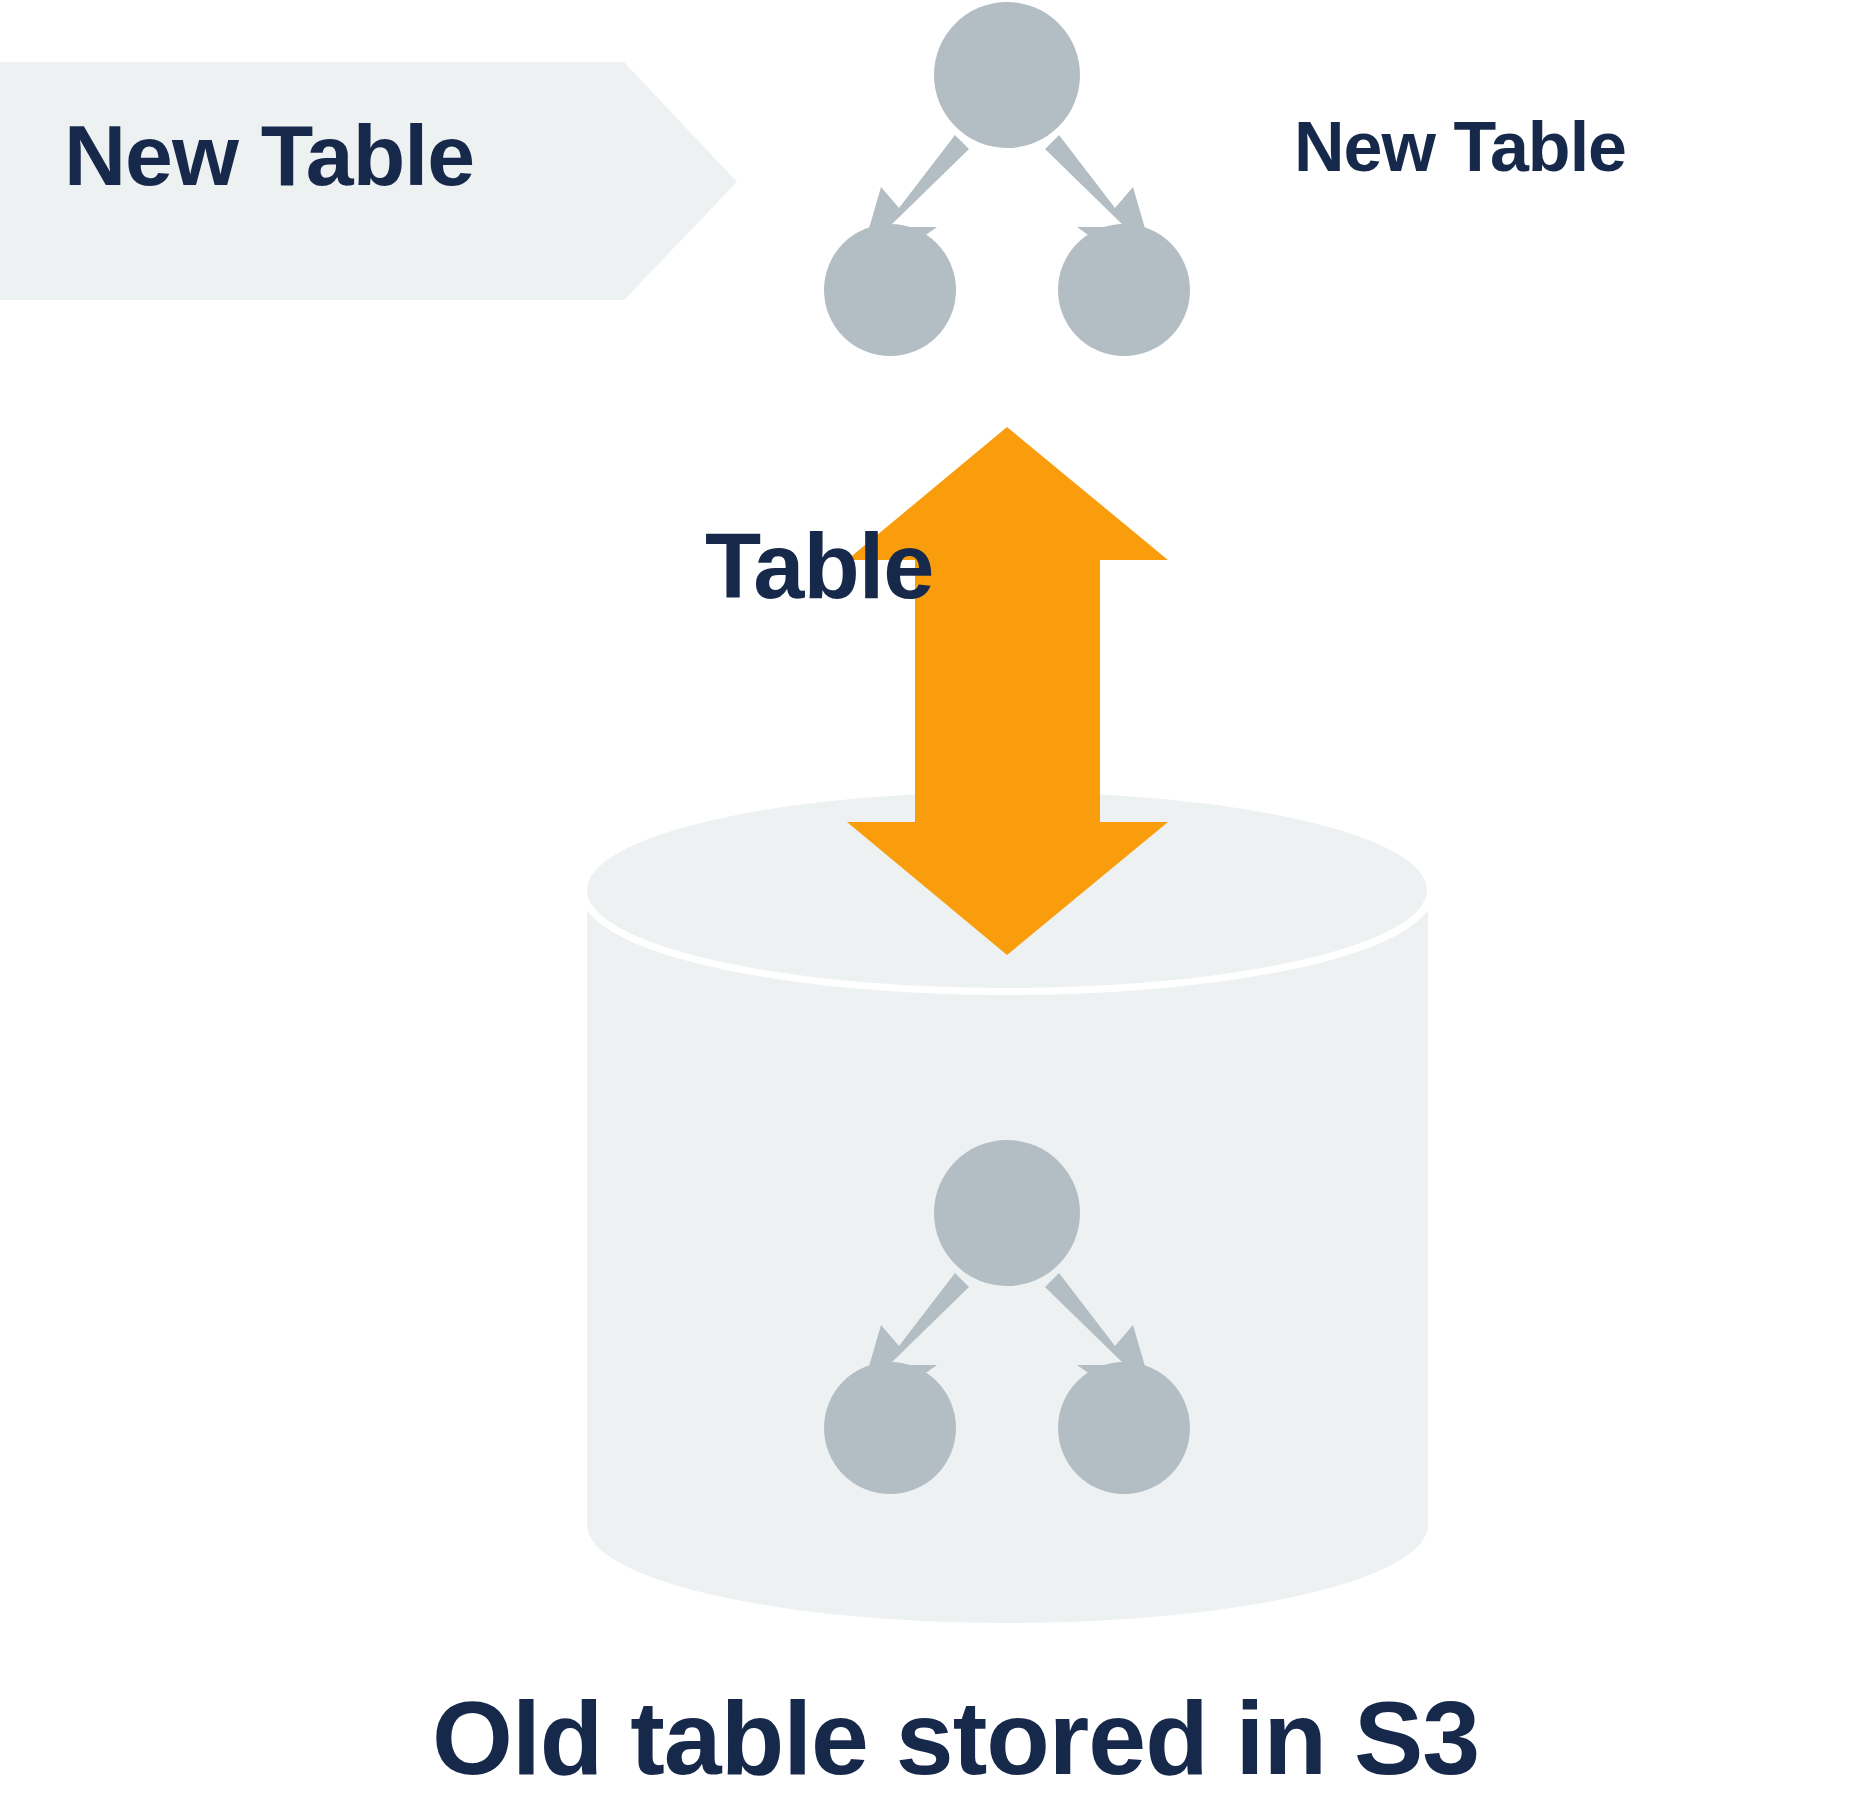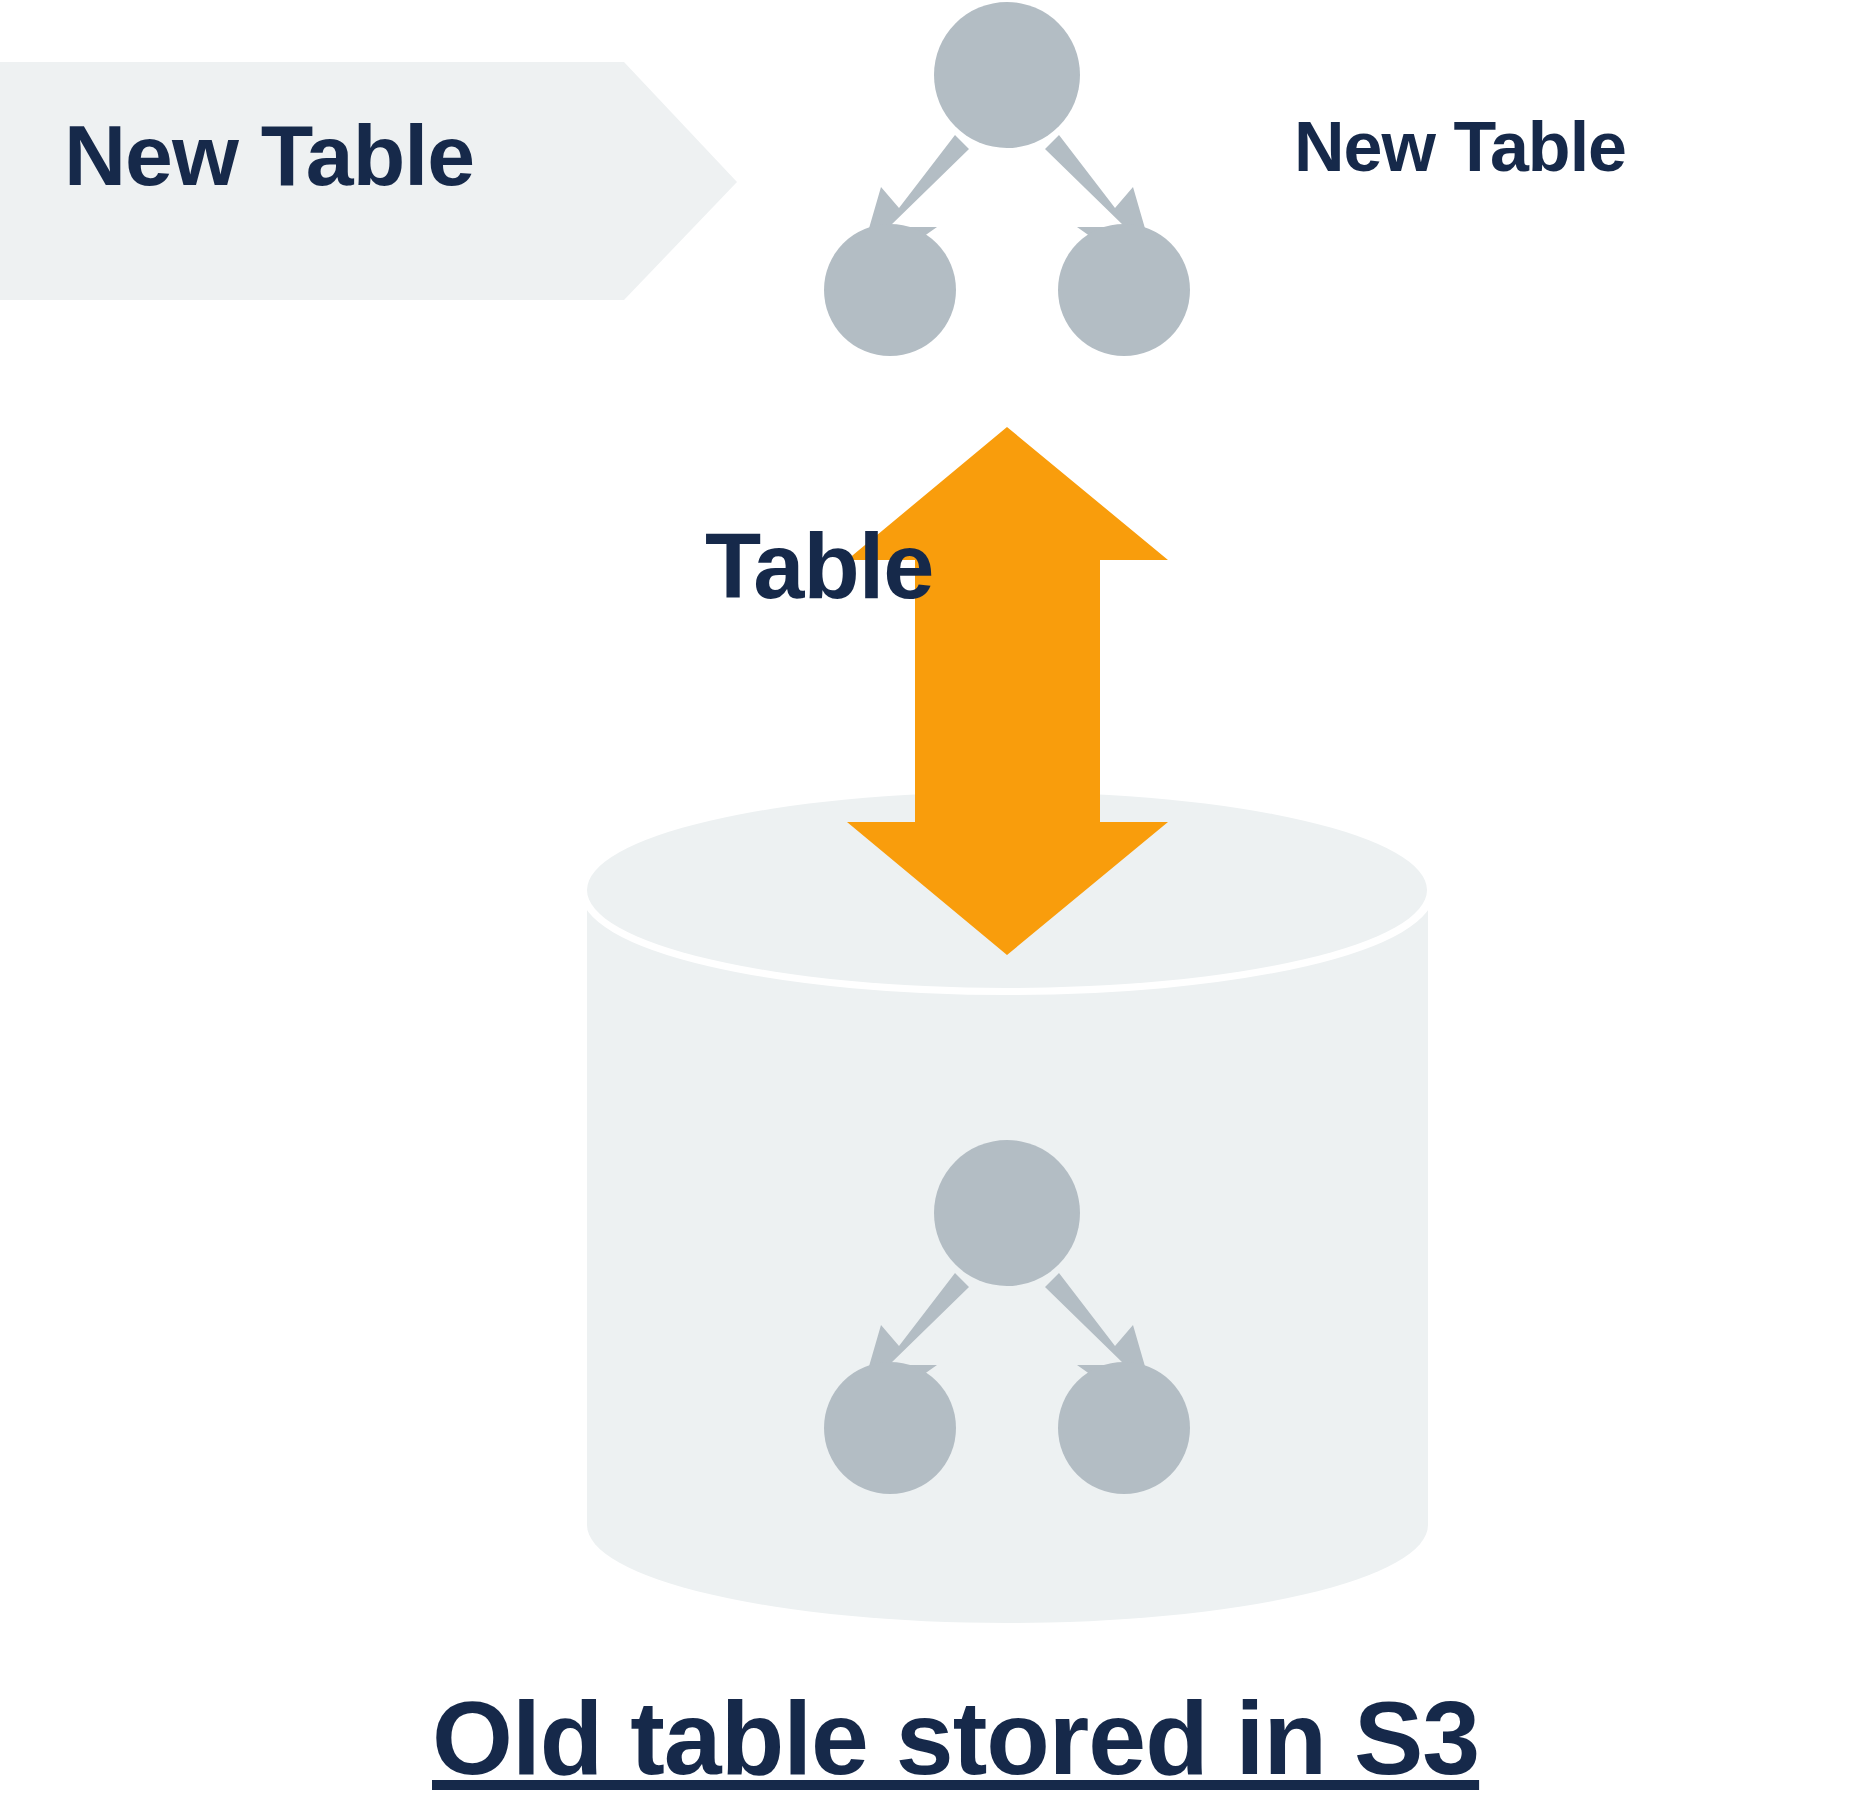--- a/index.html
+++ b/index.html
@@ -51,21 +51,20 @@
     top: 520px;
     font-size: 92px;
     line-height: 1;
     z-index: 5;
   }
   #caption-label {
     left: 432px;
     top: 1686px;
     font-size: 104px;
     line-height: 1;
-    text-decoration: underline;
   }
 </style>
 </head>
 <body>
 
 <div id="stage">
 
   <svg class="layer" viewBox="0 0 1853 1810" width="1853" height="1810" xmlns="http://www.w3.org/2000/svg">
 
     <defs>

